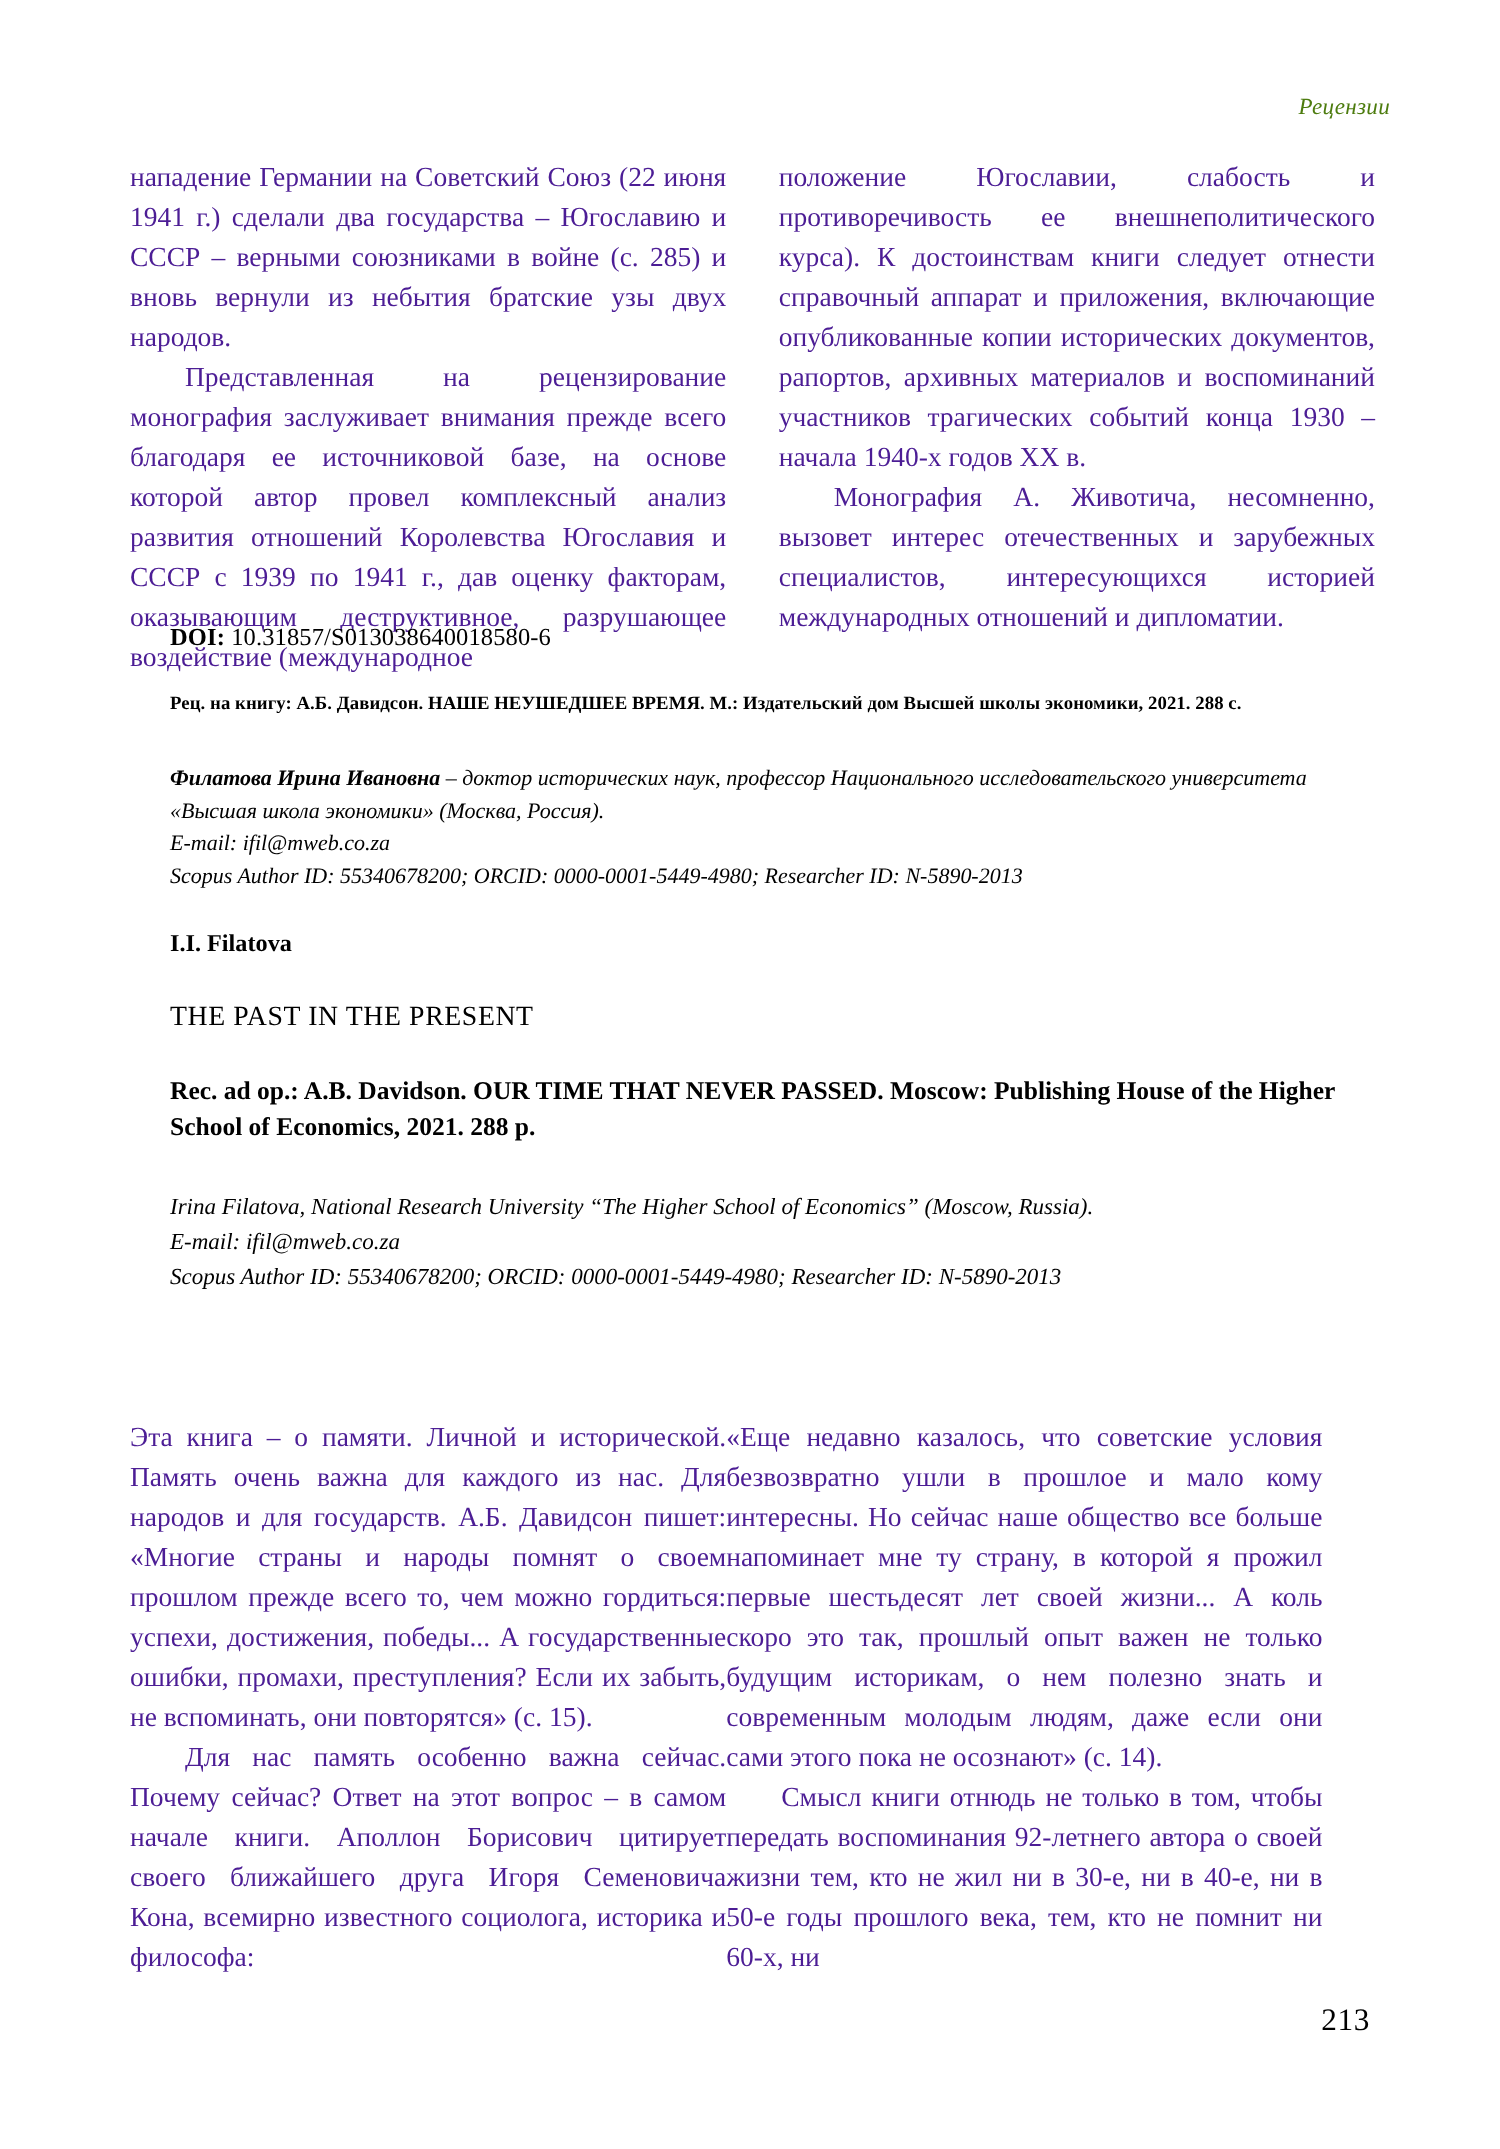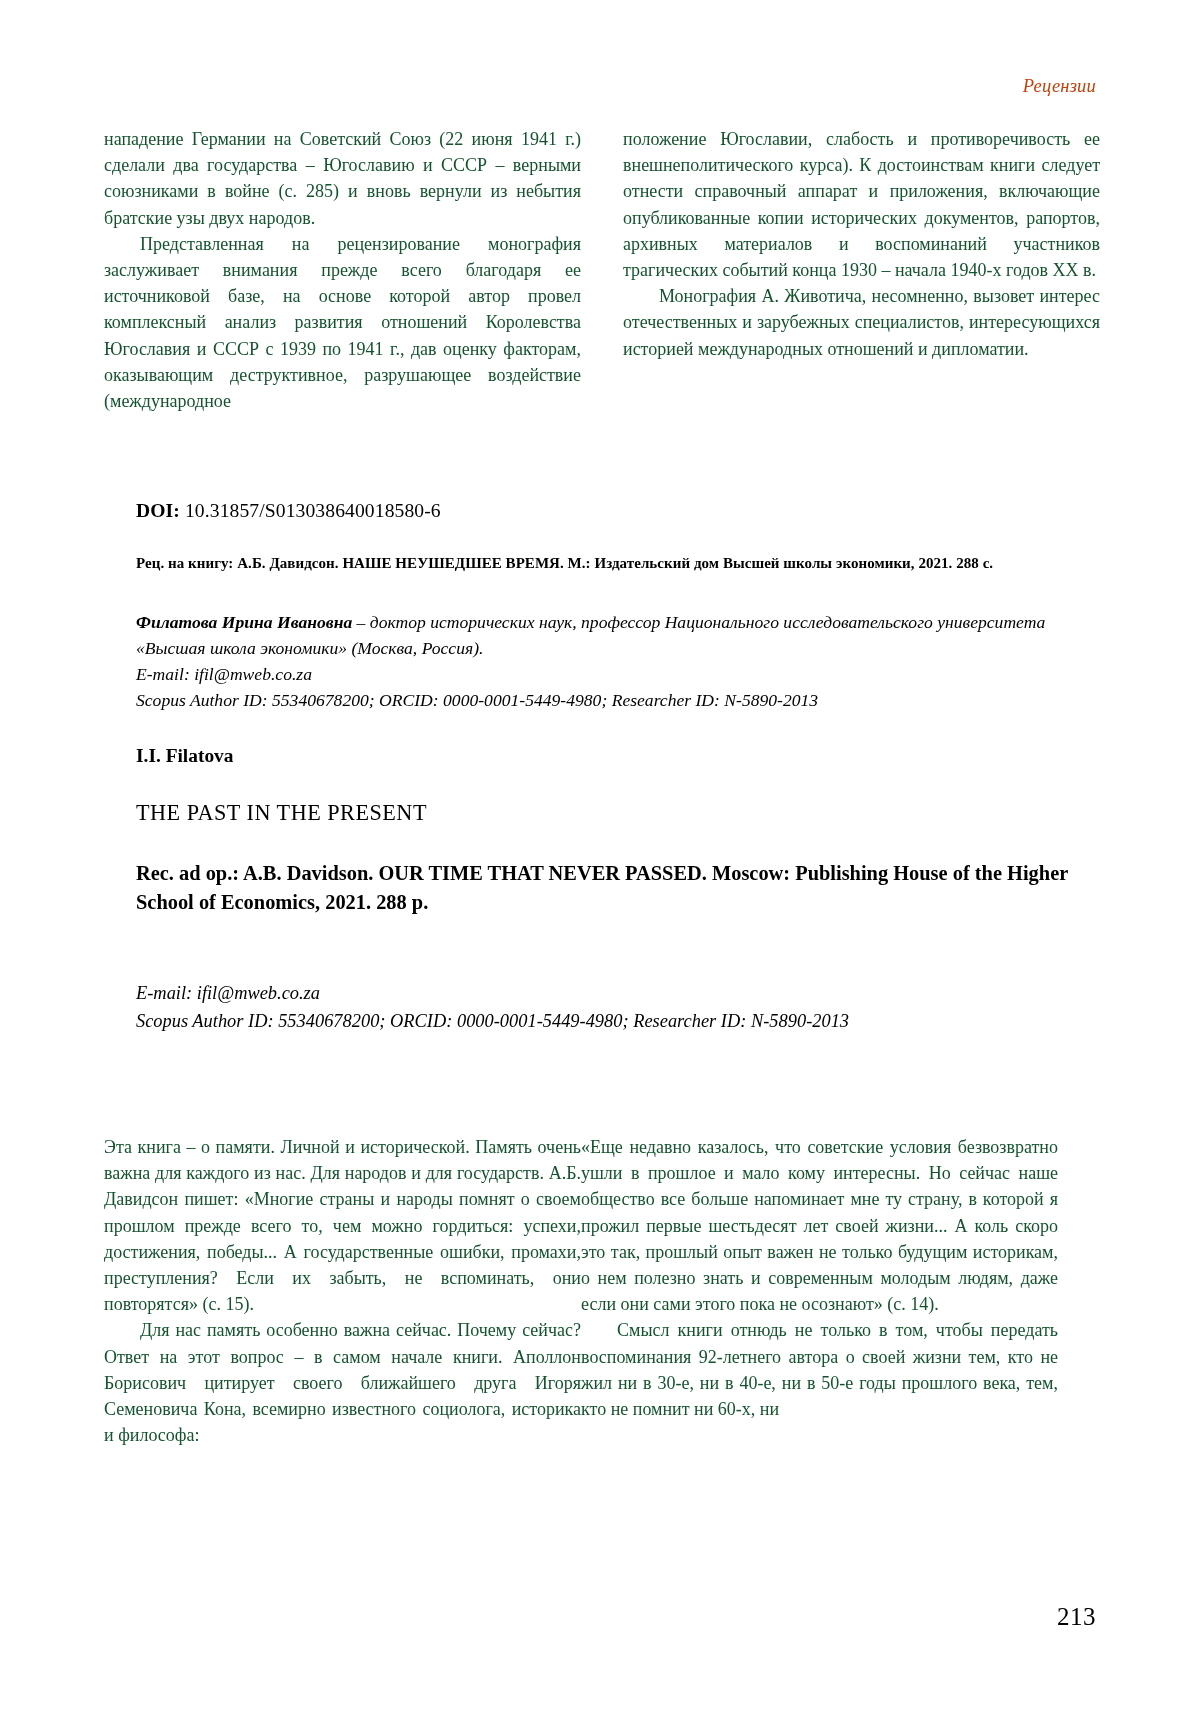--- a/index.html
+++ b/index.html
@@ -19,46 +19,46 @@
     position: absolute;
     top: 0; left: 0;
     width: 1200px;
     height: 1719px;
     box-sizing: border-box;
     padding: 0;
   }
   .running-head {
     position: absolute;
     top: 76px;
-    right: 104px;
+    right: 88px;
     font-family: "Liberation Serif", serif;
     font-style: italic;
     font-size: 18.5px;
     letter-spacing: 0.2px;
-    color: #c2410c;
+    color: #4d7c0f;
   }
   .columns {
     position: absolute;
     top: 126px;
     left: 104px;
     width: 996px;
     display: flex;
     gap: 42px;
   }
   .col {
     width: 477px;
   }
   p.body {
     margin: 0;
-    font-size: 18px;
+    font-size: 22px;
     line-height: 1.455;
     text-align: justify;
     text-justify: inter-word;
     hyphens: manual;
-    color: #14532d;
+    color: #4c1d95;
   }
   p.body + p.body {
     text-indent: 2.0em;
   }
   .article-block {
     position: absolute;
     top: 500px;
     left: 136px;
     width: 932px;
   }
@@ -167,21 +167,21 @@
       <span>Scopus Author ID: 55340678200; ORCID: 0000-0001-5449-4980; Researcher ID: N-5890-2013</span>
     </div>
 
     <div class="author-en">I.I. Filatova</div>
 
     <div class="title-en">THE PAST IN THE PRESENT</div>
 
     <div class="subtitle-en">Rec. ad op.: A.B. Davidson. OUR TIME THAT NEVER PASSED. Moscow: Publishing House of the Higher School of Economics, 2021. 288 p.</div>
 
     <div class="affil-en">
-      <br>
+      <span>Irina Filatova, National Research University “The Higher School of Economics” (Moscow, Russia).</span><br>
       <span>E-mail: ifil@mweb.co.za</span><br>
       <span>Scopus Author ID: 55340678200; ORCID: 0000-0001-5449-4980; Researcher ID: N-5890-2013</span>
     </div>
   </div>
 
   <div class="bottom-columns">
     <div class="col">
       <p class="body">Эта книга – о памяти. Личной и исторической. Память очень важна для каждого из нас. Для народов и для государств. А.Б. Давидсон пишет: «Многие страны и народы помнят о своем прошлом прежде всего то, чем можно гордиться: успехи, достижения, победы... А государственные ошибки, промахи, преступления? Если их забыть, не вспоминать, они повторятся» (с. 15).</p>
       <p class="body">Для нас память особенно важна сейчас. Почему сейчас? Ответ на этот вопрос – в самом начале книги. Аполлон Борисович цитирует своего ближайшего друга Игоря Семеновича Кона, всемирно известного социолога, историка и философа:</p>
     </div>

